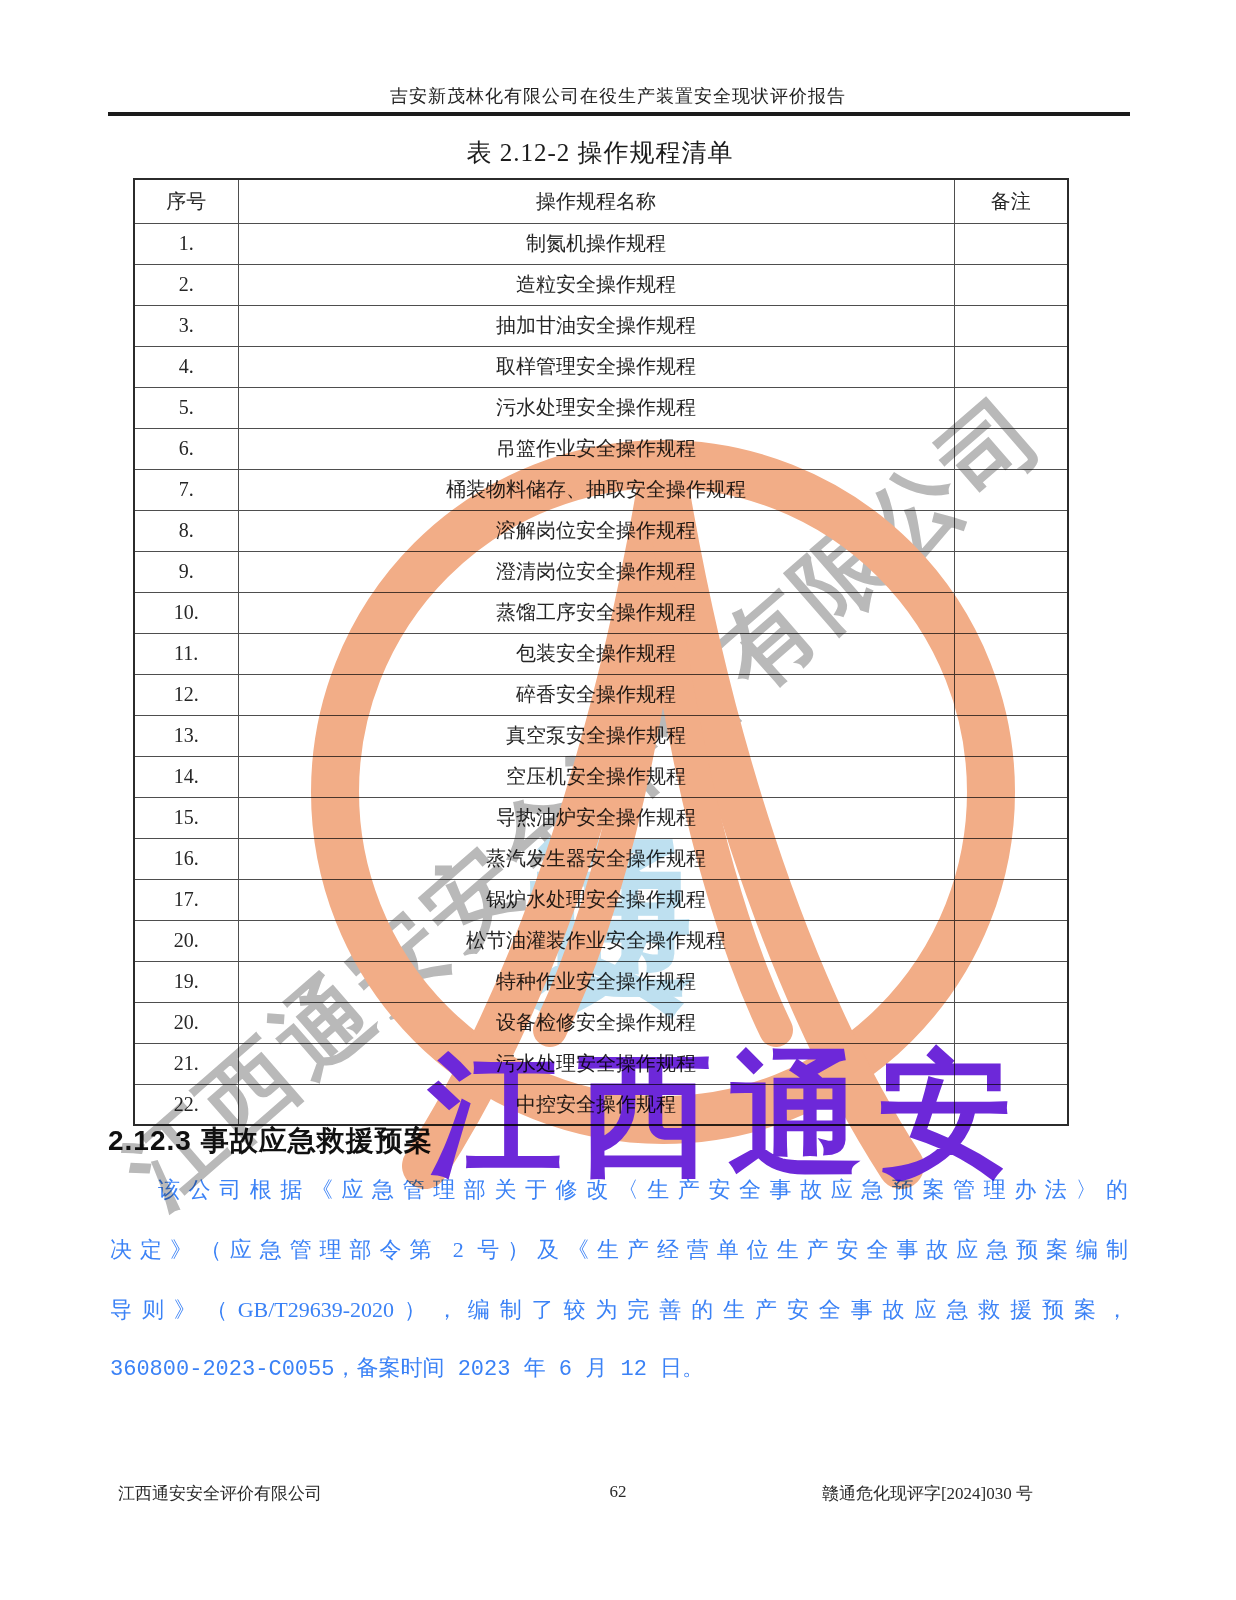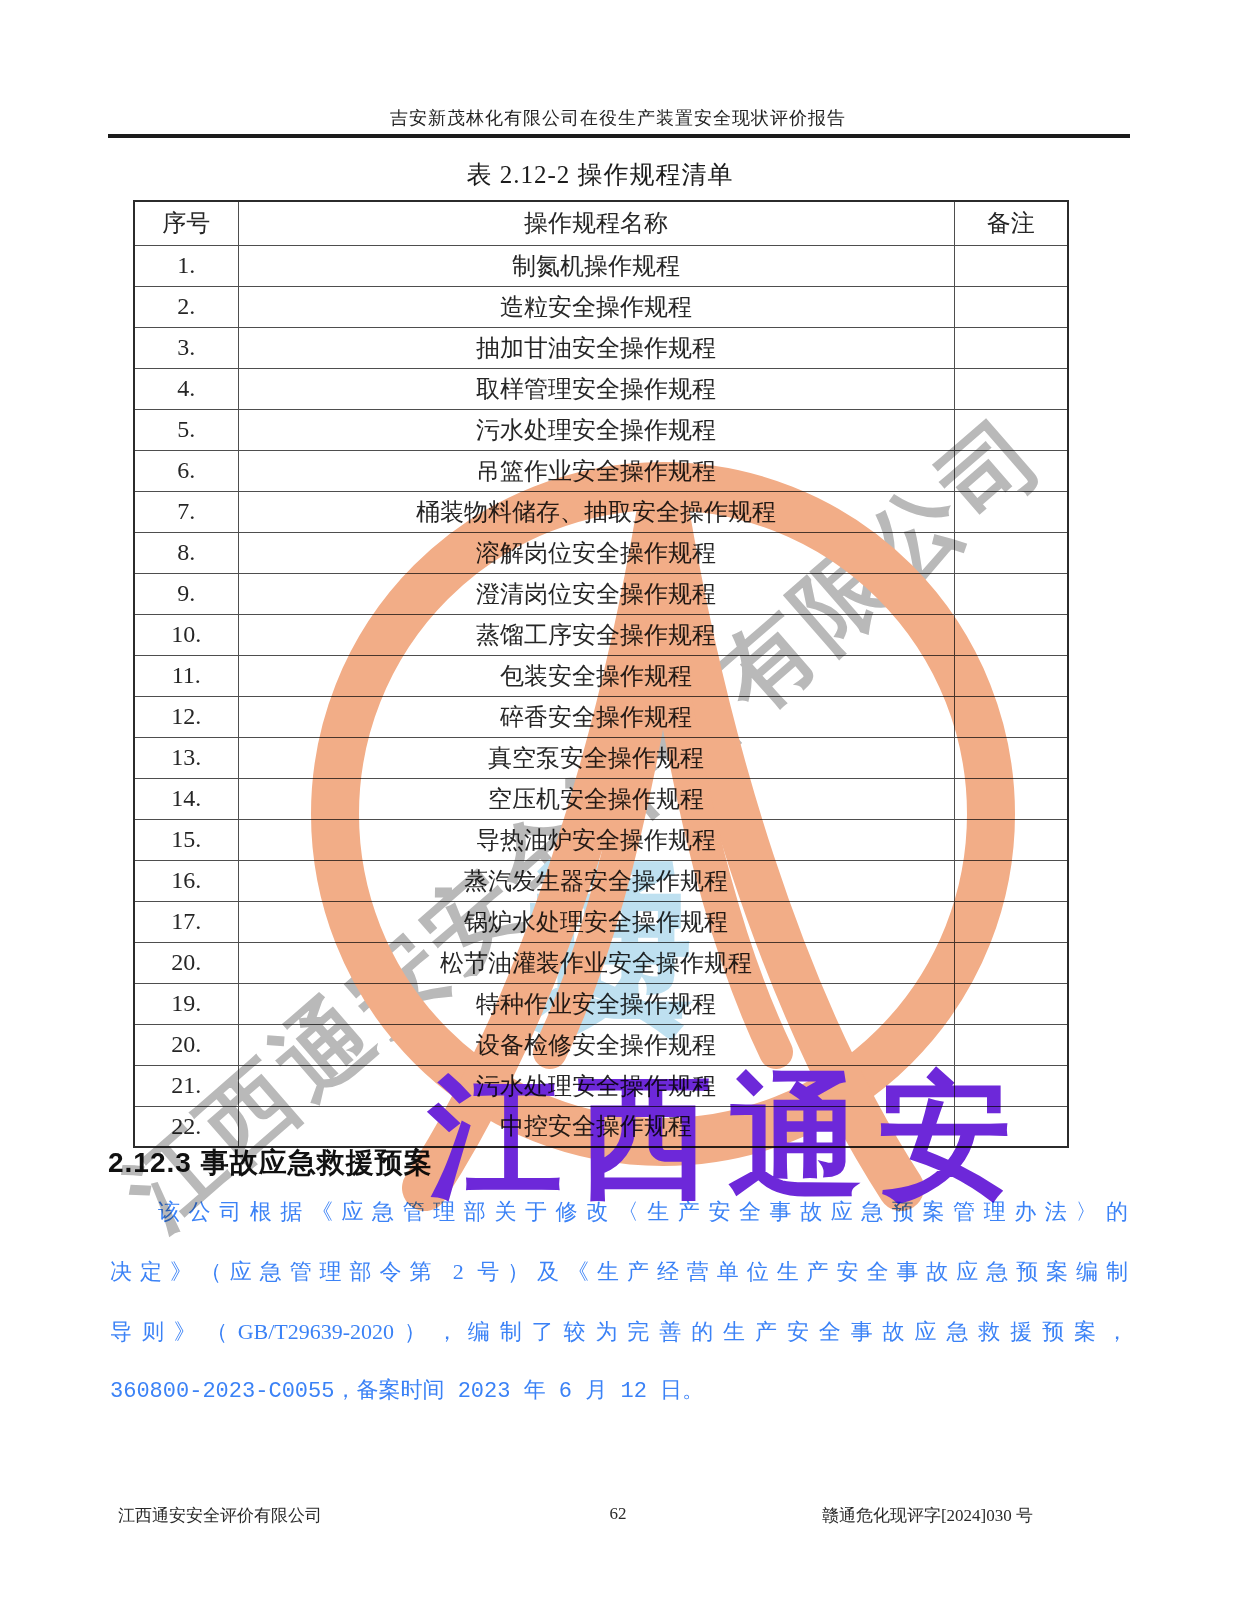--- a/index.html
+++ b/index.html
@@ -1,41 +1,41 @@
 <!DOCTYPE html>
 <html><head>
 <meta charset="utf-8">
 <style>
   html,body{margin:0;padding:0;background:#ffffff;}
   body{
     width:1236px;height:1600px;position:relative;overflow:hidden;
     font-family:"Liberation Serif","DejaVu Serif",serif;color:#1d1d1d;
   }
-  .page{position:absolute;inset:0;background:#ffffff;margin-top:22px;}
+  .page{position:absolute;inset:0;background:#ffffff;}
 
   
   .doc-header{
     position:absolute;top:84px;left:0;width:100%;
     text-align:center;font-size:18px;letter-spacing:1px;color:#232323;
   }
   .header-rule{
     position:absolute;top:112px;left:108px;width:1022px;height:4px;
     background:#1b1b1b;
   }
 
   
   .table-title{
     position:absolute;top:136px;left:133px;width:934px;
     text-align:center;font-size:25px;color:#1c1c1c;letter-spacing:1px;
   }
   table.proc-table{
     position:absolute;top:178px;left:133px;width:934px;
     border-collapse:collapse;table-layout:fixed;
     border:2px solid #2b2b2b;
-    font-size:24px;color:#262626;
+    font-size:20px;color:#262626;
   }
   table.proc-table col.c-no{width:104px;}
   table.proc-table col.c-name{width:716px;}
   table.proc-table col.c-note{width:114px;}
   table.proc-table th,table.proc-table td{
     border:1px solid #4e4e4e;padding:0;text-align:center;vertical-align:middle;
     font-weight:normal;overflow:hidden;white-space:nowrap;
   }
   table.proc-table thead tr{height:44px;}
   table.proc-table tbody tr{height:41px;}

